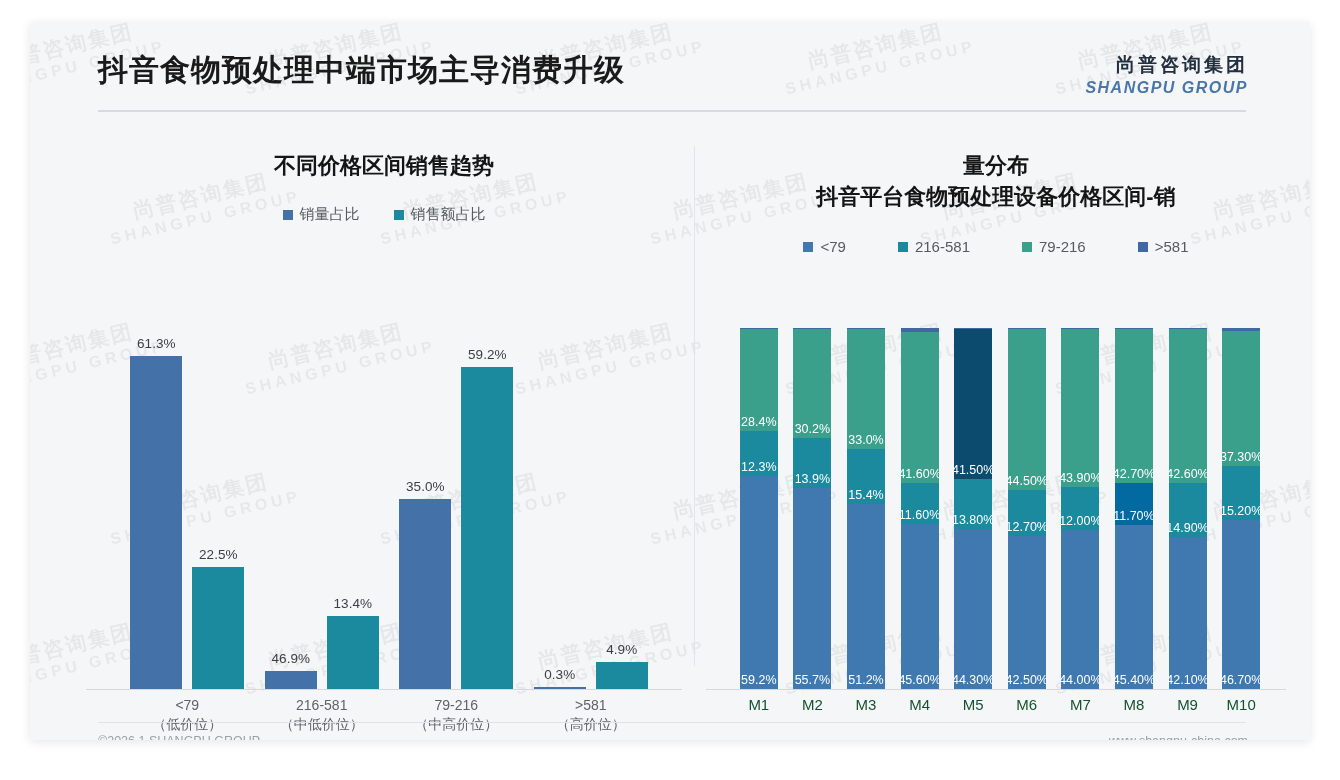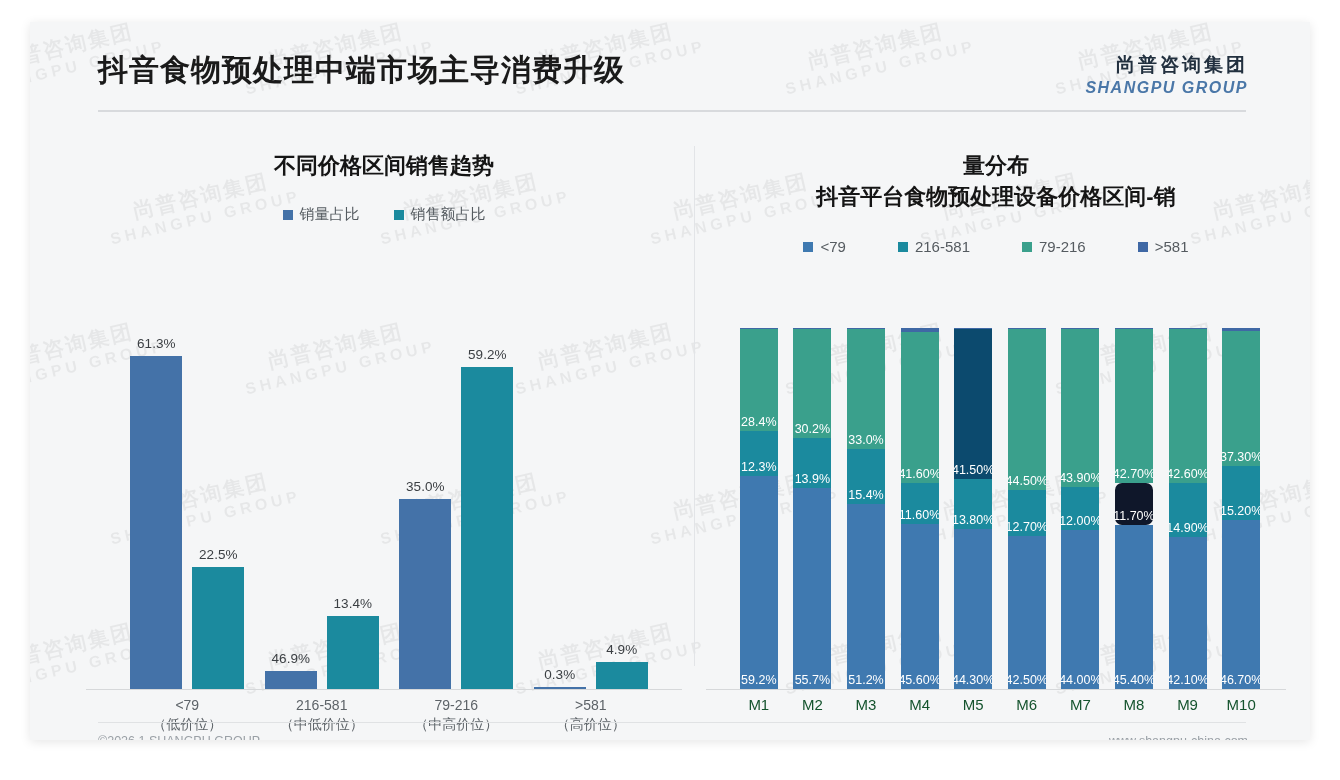--- a/index.html
+++ b/index.html
@@ -475,21 +475,21 @@
           <div class="stk-cat">
             <div class="sbar">
               <div class="seg" style="flex: 0.2 0 0px; background: rgb(63, 104, 165);">
                 <div class="seg-clip"></div>
               </div>
               <div class="seg" style="flex: 42.7 0 0px; background: rgb(58, 160, 140);">
                 <div class="seg-clip">
                   <div class="slab">42.70%</div>
                 </div>
               </div>
-              <div class="seg" style="flex: 11.7 0 0px; background: #0f172a; border-radius: 7px;">
+              <div class="seg" style="flex: 11.7 0 0px; background: #0369a1;">
                 <div class="seg-clip">
                   <div class="slab">11.70%</div>
                 </div>
               </div>
               <div class="seg" style="flex: 45.4 0 0px; background: rgb(63, 121, 176);">
                 <div class="seg-clip">
                   <div class="slab">45.40%</div>
                 </div>
               </div>
             </div>

